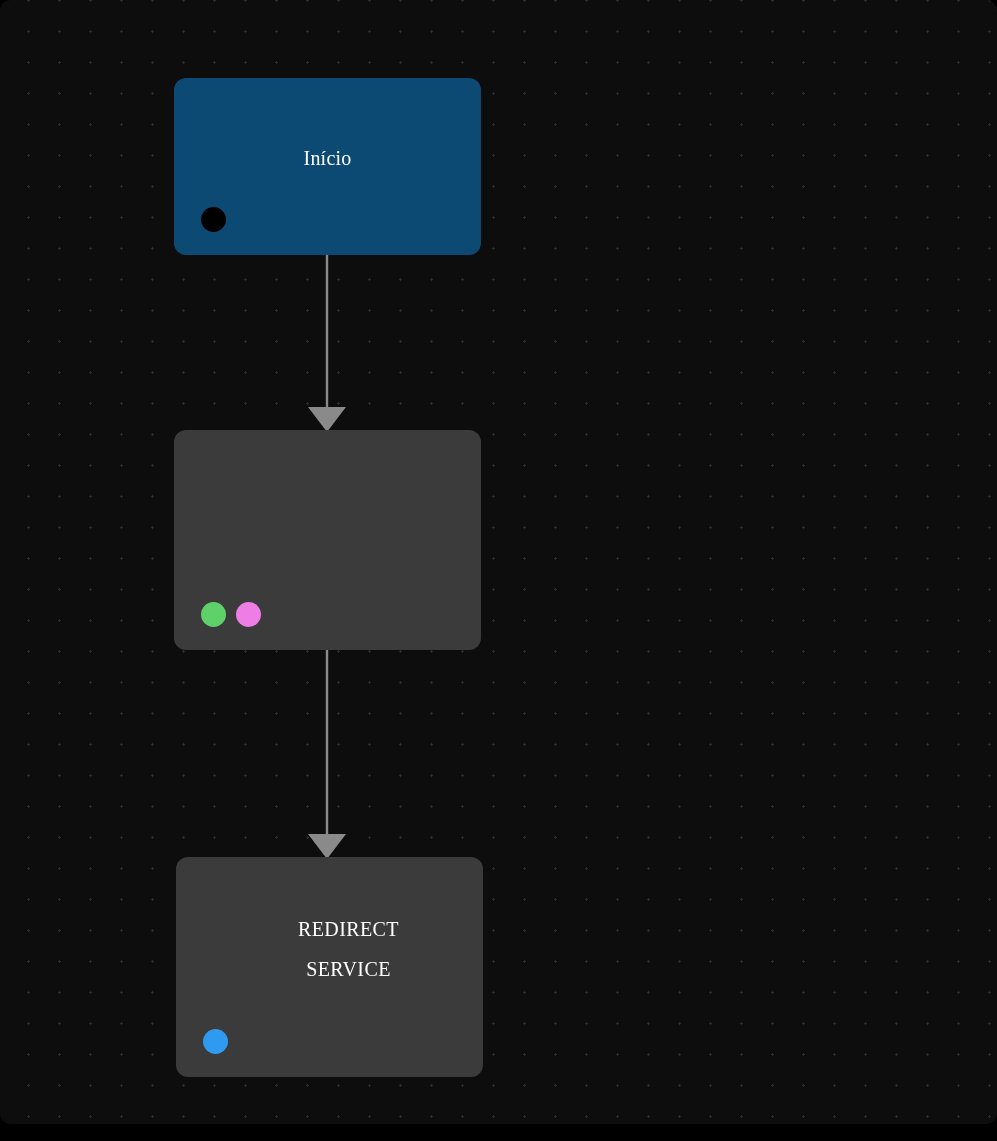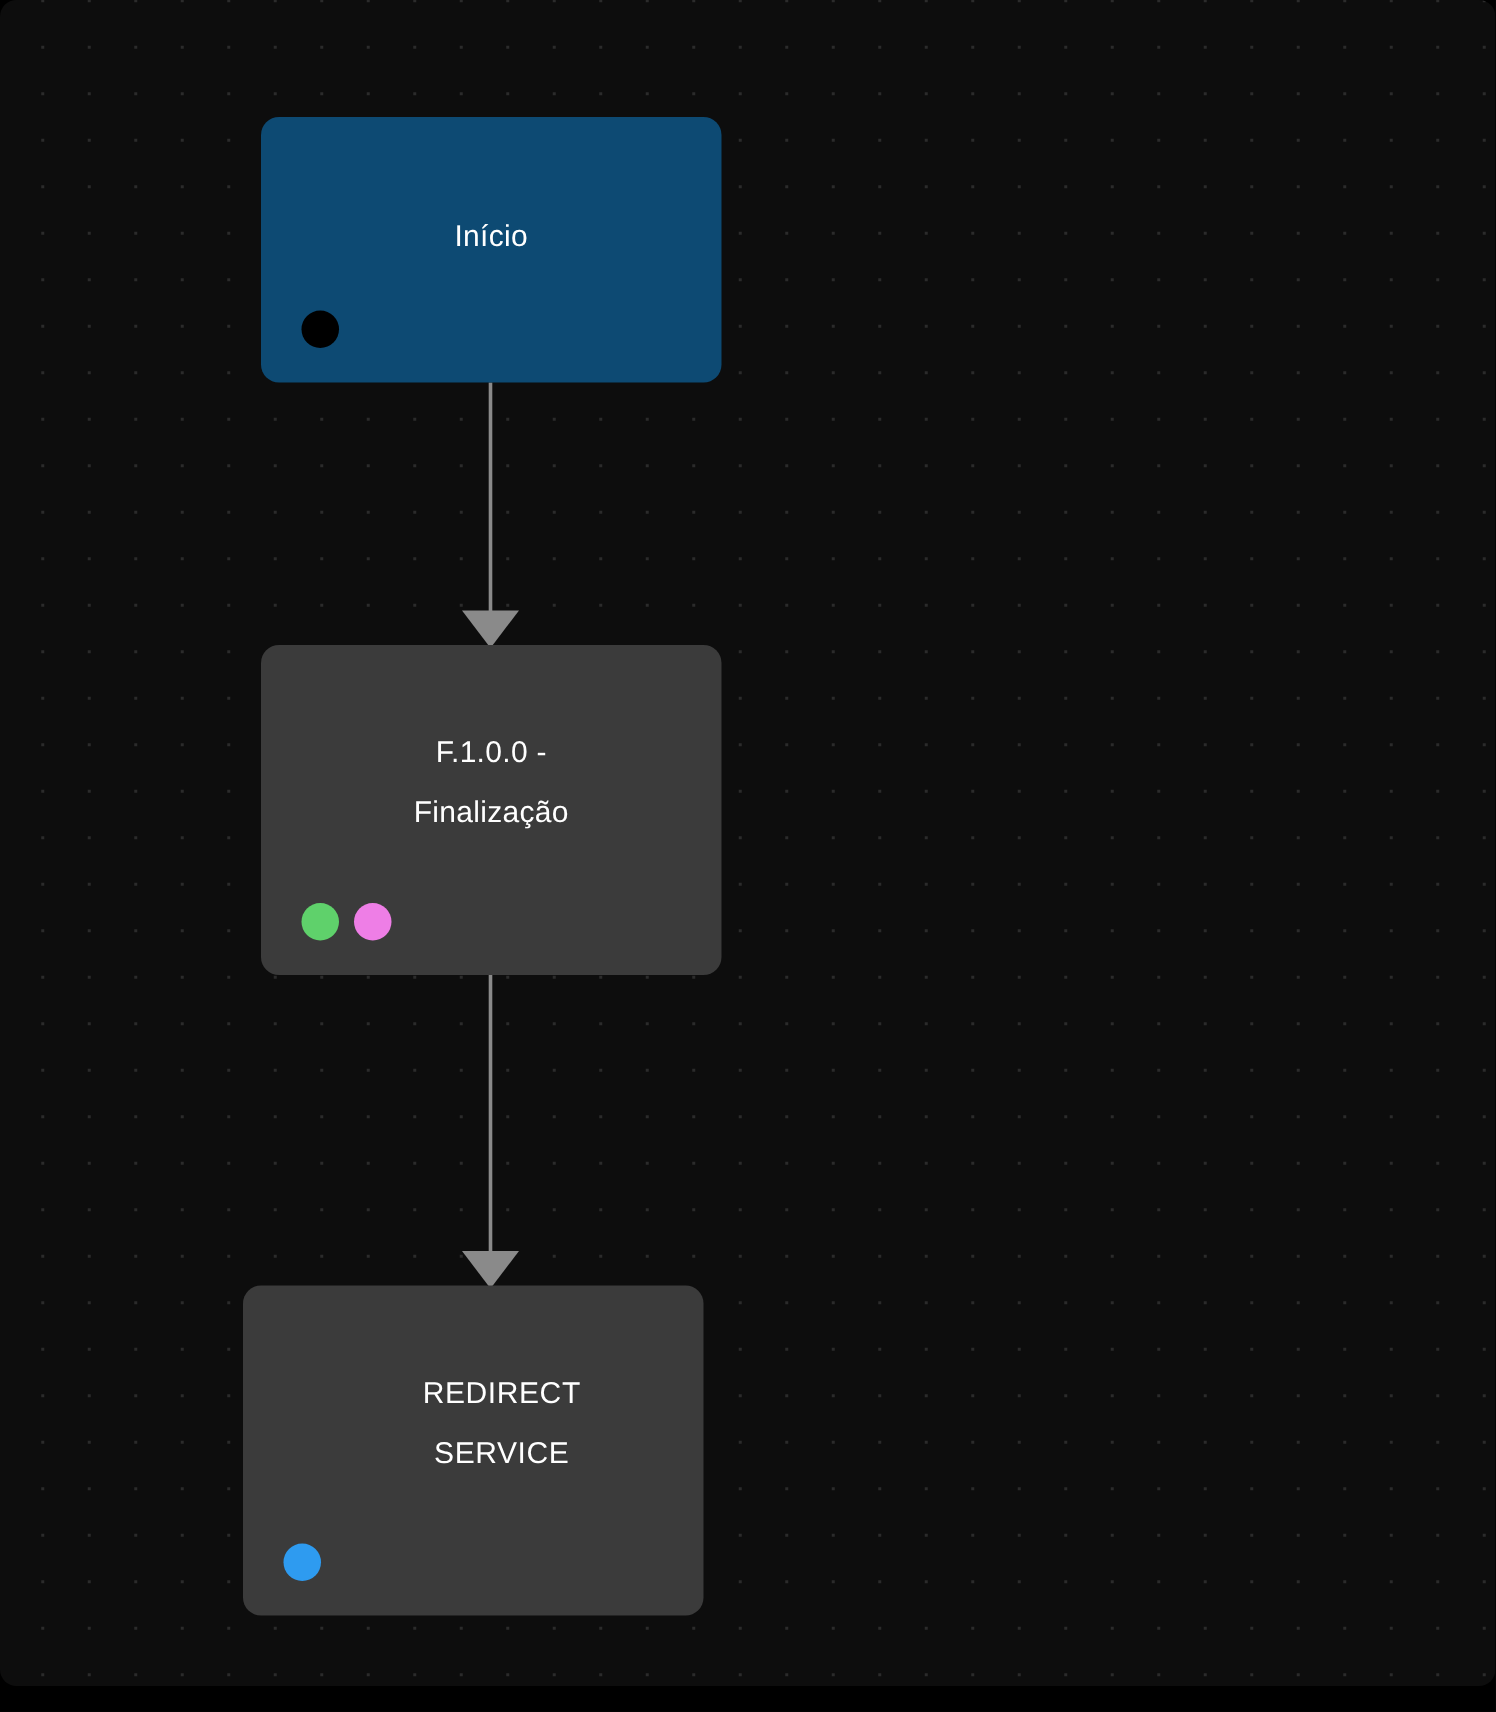--- a/index.html
+++ b/index.html
@@ -19,20 +19,21 @@
   #canvas {
     position: relative;
     width: 997px;
     height: 1124px;
     background-color: #0d0d0d;
     background-image: radial-gradient(circle, #2b2b2b 1.1px, rgba(0,0,0,0) 1.3px);
     background-size: 31px 31px;
     background-position: 13px 16px;
     border-radius: 11px;
     overflow: hidden;
+    font-family: Liberation Serif, serif;
   }
 
   
   #edges {
     position: absolute;
     left: 0;
     top: 0;
     width: 997px;
     height: 1141px;
     pointer-events: none;
@@ -85,21 +86,21 @@
     width: 25px;
     height: 25px;
     border-radius: 50%;
     display: block;
   }
 
   
   #node-inicio   { left: 174px; top: 78px;  width: 307px; height: 177px; }
   #node-excecoes { left: 585px; top: 78px;  width: 308px; height: 136px; }
   #node-final    { left: 174px; top: 430px; width: 307px; height: 220px; }
-  #node-redirect { left: 162px; top: 857px; width: 307px; height: 220px; padding-left: 38px; }
+  #node-redirect { left: 176px; top: 857px; width: 307px; height: 220px; padding-left: 38px; }
 
   #node-inicio .dots   { bottom: 23px; left: 27px; }
   #node-final .dots    { bottom: 23px; left: 27px; }
   #node-redirect .dots { bottom: 23px; left: 27px; }
 
   #node-inicio .node-label   { margin-bottom: 18px; }
   #node-final .node-label    { margin-bottom: 36px; }
   #node-redirect .node-label { margin-bottom: 36px; }
 </style>
 </head>
@@ -120,22 +121,20 @@
 
   <div class="node node-blue" id="node-inicio">
     <div class="node-label">Início</div>
     <div class="dots">
       <span class="dot" style="background:#000000"></span>
     </div>
   </div>
 
 
   <div class="node node-grey" id="node-final">
-    <div class="node-label">F.1.0.0 -
-Finalização</div>
     <div class="dots">
       <span class="dot" style="background:#5fd16b"></span>
       <span class="dot" style="background:#ee7ee6"></span>
     </div>
   </div>
 
   <div class="node node-grey" id="node-redirect">
     <div class="node-label mono-caps">REDIRECT
 SERVICE</div>
     <div class="dots">

